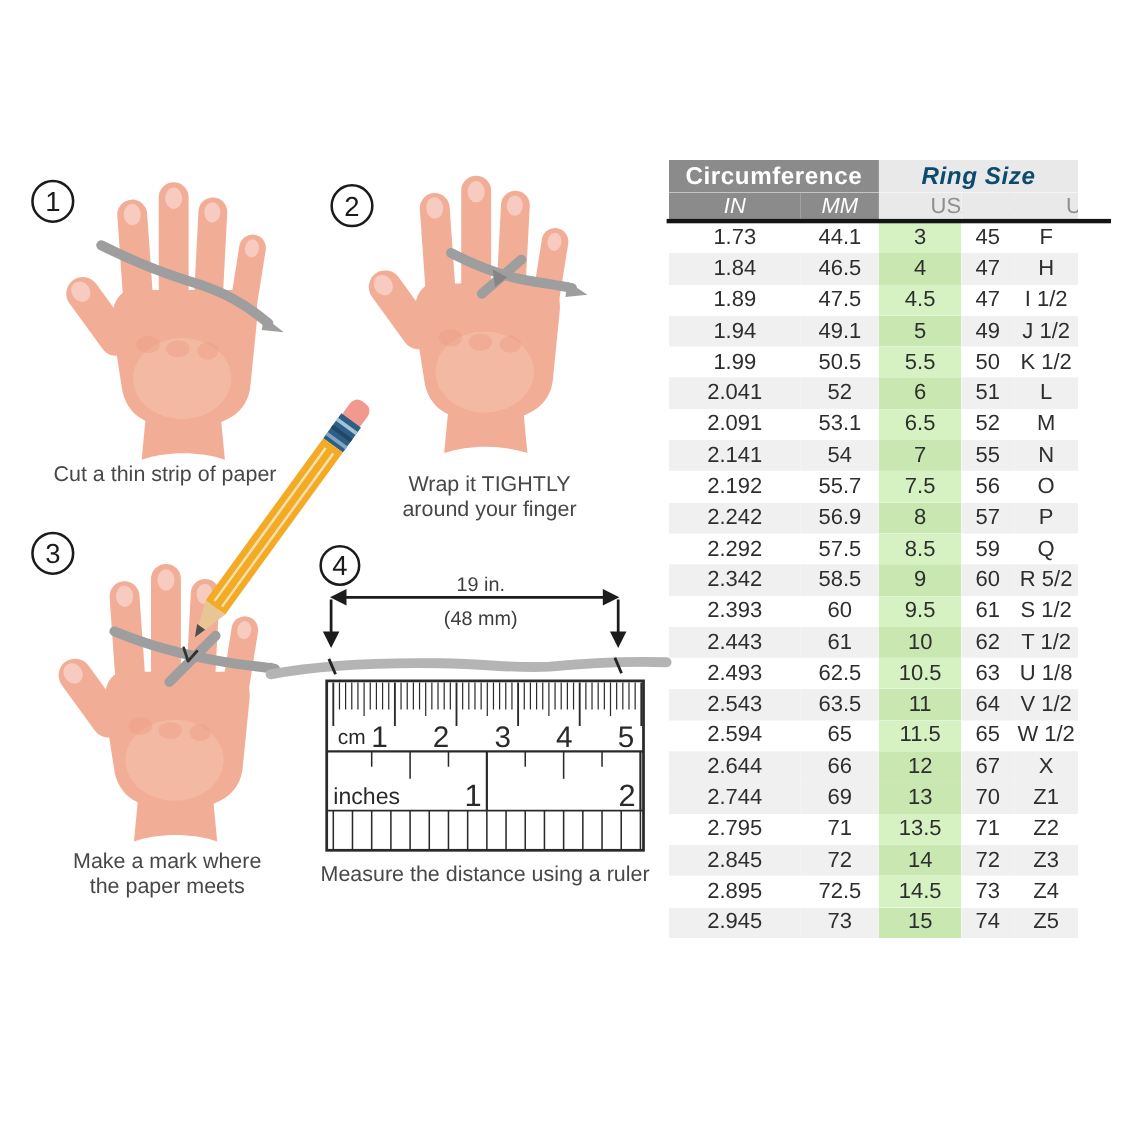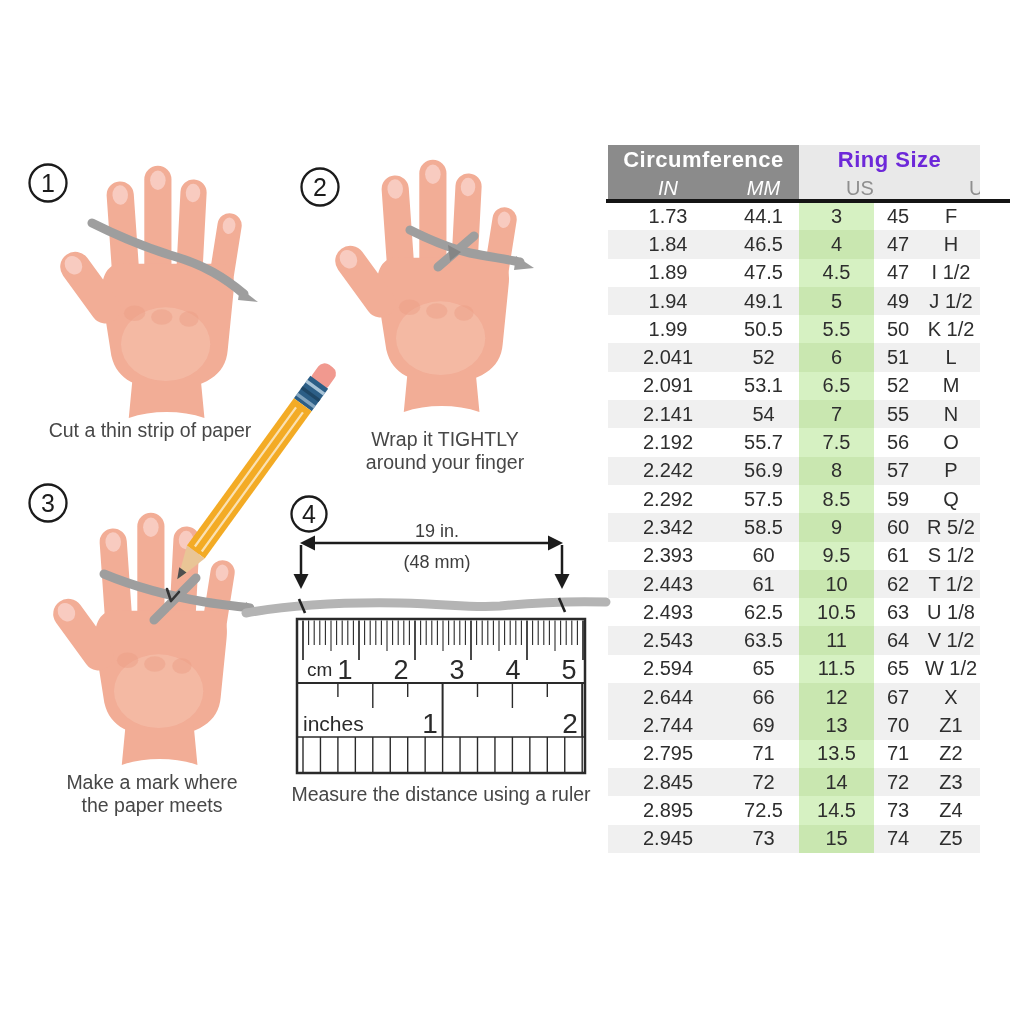--- a/index.html
+++ b/index.html
@@ -10,21 +10,21 @@
   svg{font-family:"Liberation Sans",sans-serif;}
 
   
   .size-chart{
     position:absolute;left:608px;top:145px;width:372px;
     border-collapse:collapse;table-layout:fixed;
   }
   .size-chart th,.size-chart td{padding:0;text-align:center;white-space:nowrap;overflow:hidden;}
   .size-chart thead tr.group-row th{height:30px;font-size:22px;font-weight:bold;}
   .size-chart th.circ-group{background:#8b8b8b;color:#ffffff;letter-spacing:.5px;margin-left:43px;}
-  .size-chart th.ring-group{background:#e9e9e9;color:#6d28d9;letter-spacing:.5px;}
+  .size-chart th.ring-group{background:#e9e9e9;color:#0c4a6e;letter-spacing:.5px;font-style:italic;}
   .size-chart thead tr.cols-row th{height:27px;font-size:20px;font-weight:normal;}
   .size-chart th.c-dark{background:#8b8b8b;color:#ffffff;font-style:italic;}
   .size-chart th.c-light{background:#e9e9e9;color:#8f8f8f;padding-left:47px;}
   .size-chart tbody td{height:28.3px;font-size:20px;color:#2e2e2e;}
   .size-chart tbody tr.alt td{background:#f0f0f0;}
   .size-chart tbody td.col-uscan{background:#d6f1c2;}
   .size-chart tbody tr.alt td.col-uscan{background:#c9e7b0;}
   .header-divider{
     position:absolute;left:606px;top:199px;width:404px;height:4px;background:#141414;
   }

